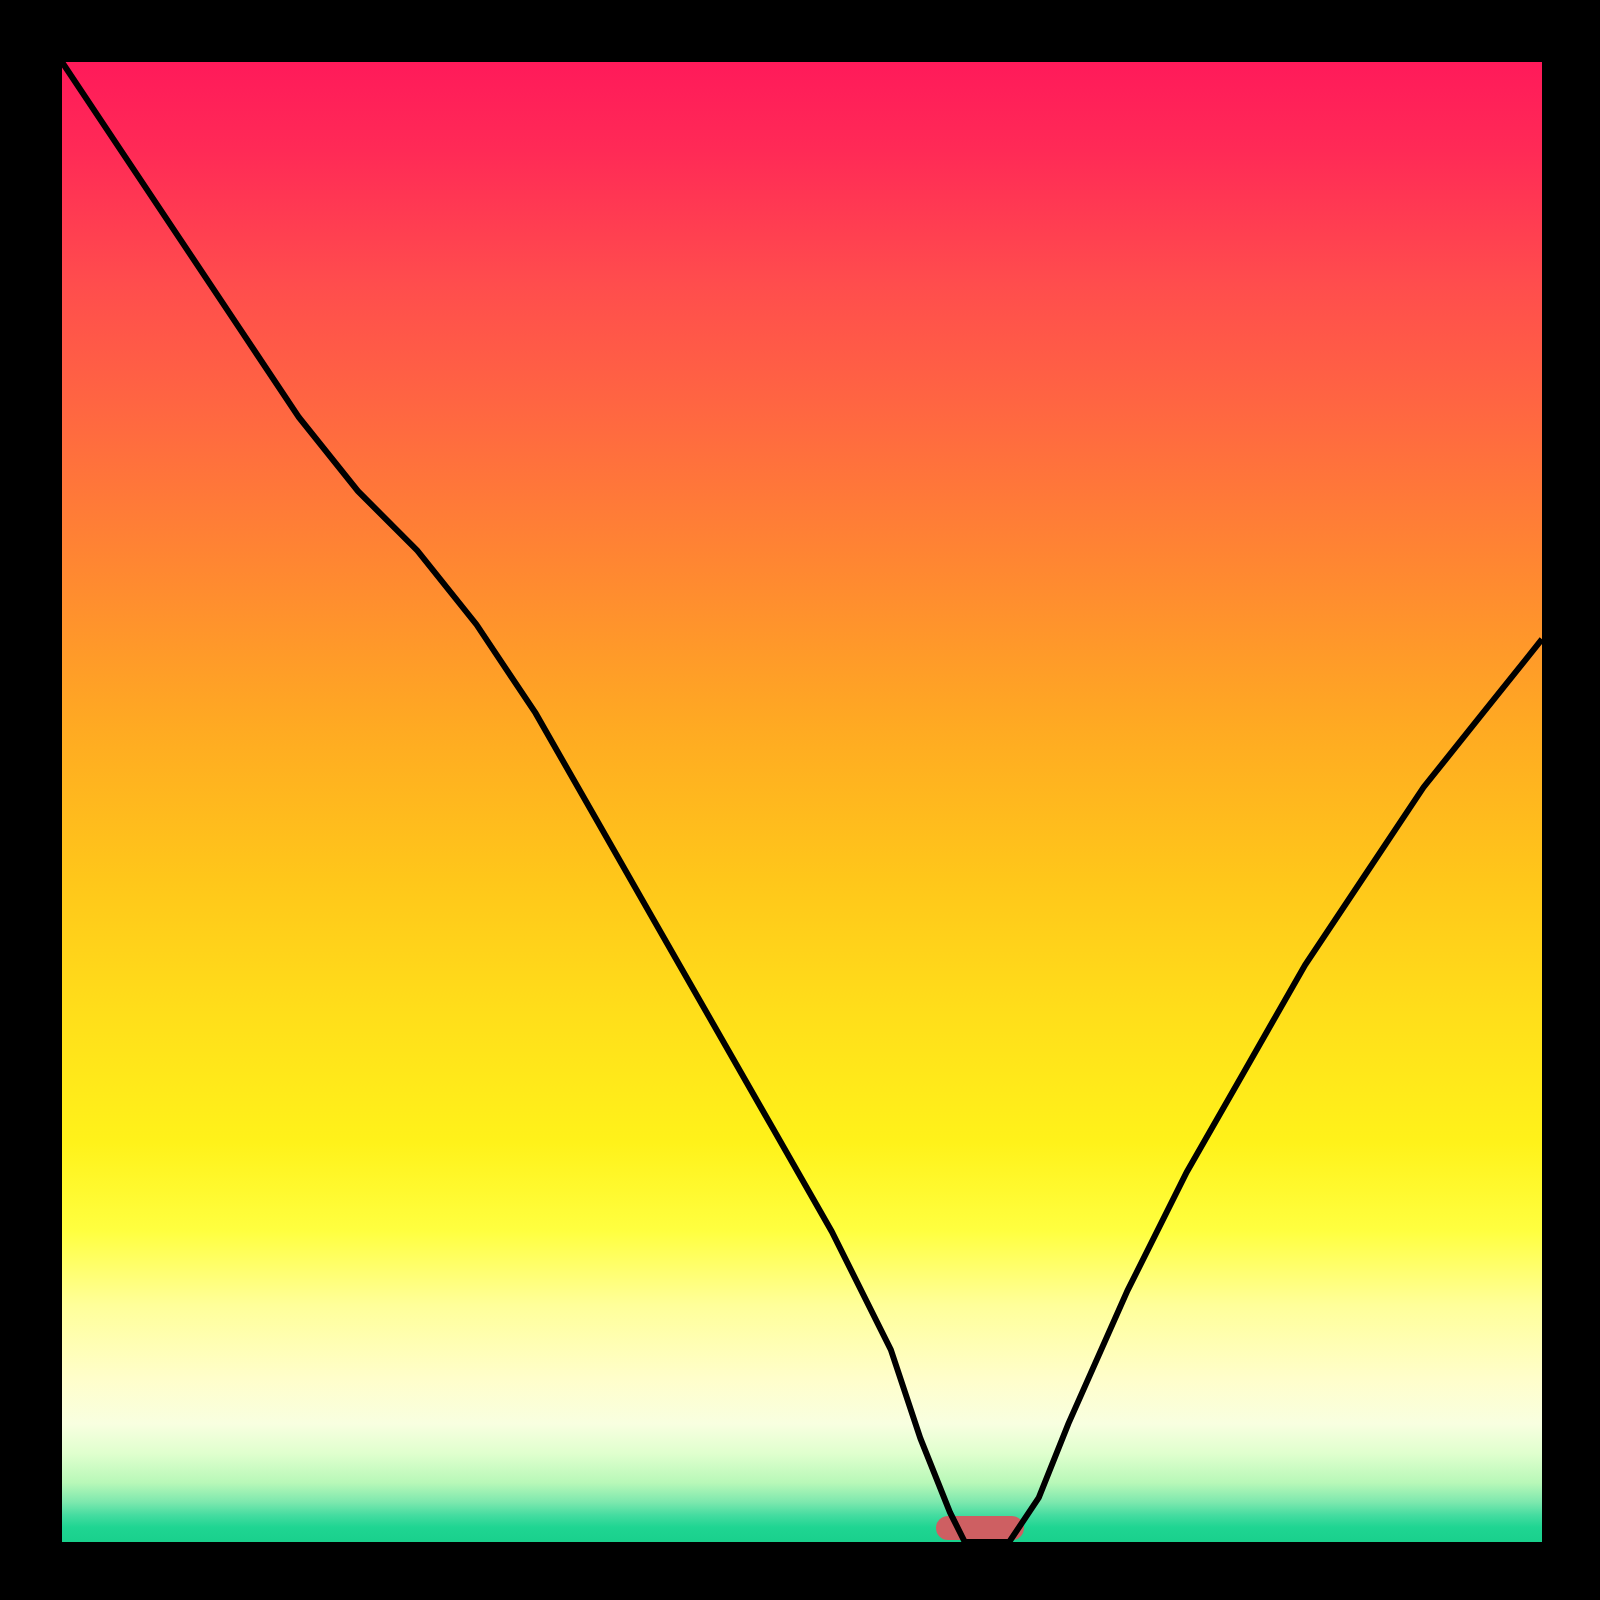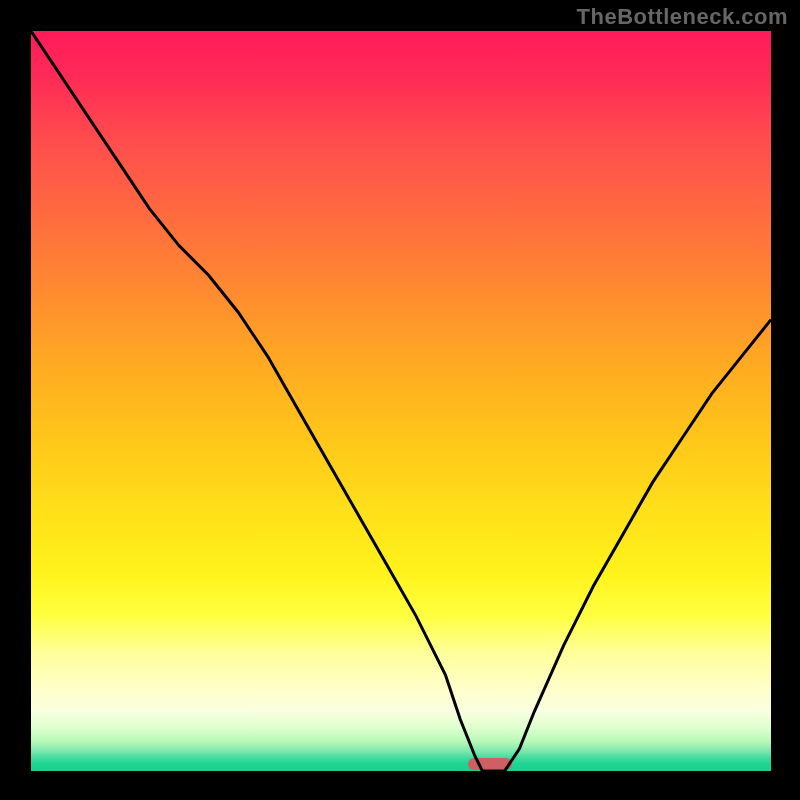--- a/index.html
+++ b/index.html
@@ -73,21 +73,20 @@
     top: 0;
     width: 740px;
     height: 740px;
     pointer-events: none;
   }
 </style>
 </head>
 <body>
 
 <div class="container">
-  <div class="watermark">TheBottleneck.com</div>
   <div class="plot">
     <div class="gradient"></div>
     <div class="marker" id="marker" style="left: 436.6px; top: 727.16px; width: 44.4px; height: 11.84px;"></div>
     <svg class="curve" viewBox="0 0 740 740" preserveAspectRatio="none">
       <path id="curvePath" d="M0.0,0.0 L29.6,44.4 L59.2,88.8 L88.8,133.2 L118.4,177.6 L148.0,214.6 L177.6,244.2 L207.2,281.2 L236.8,325.6 L266.4,377.4 L296.0,429.2 L325.6,481.0 L355.2,532.8 L384.8,584.6 L414.4,643.8 L429.2,688.2 L444.0,725.2 L451.4,740.0 L473.6,740.0 L488.4,717.8 L503.2,680.8 L532.8,614.2 L562.4,555.0 L592.0,503.2 L621.6,451.4 L651.2,407.0 L680.8,362.6 L710.4,325.6 L740.0,288.6" fill="none" stroke="#000" stroke-width="3"></path>
     </svg>
   </div>
 </div>
 
 </body></html>

